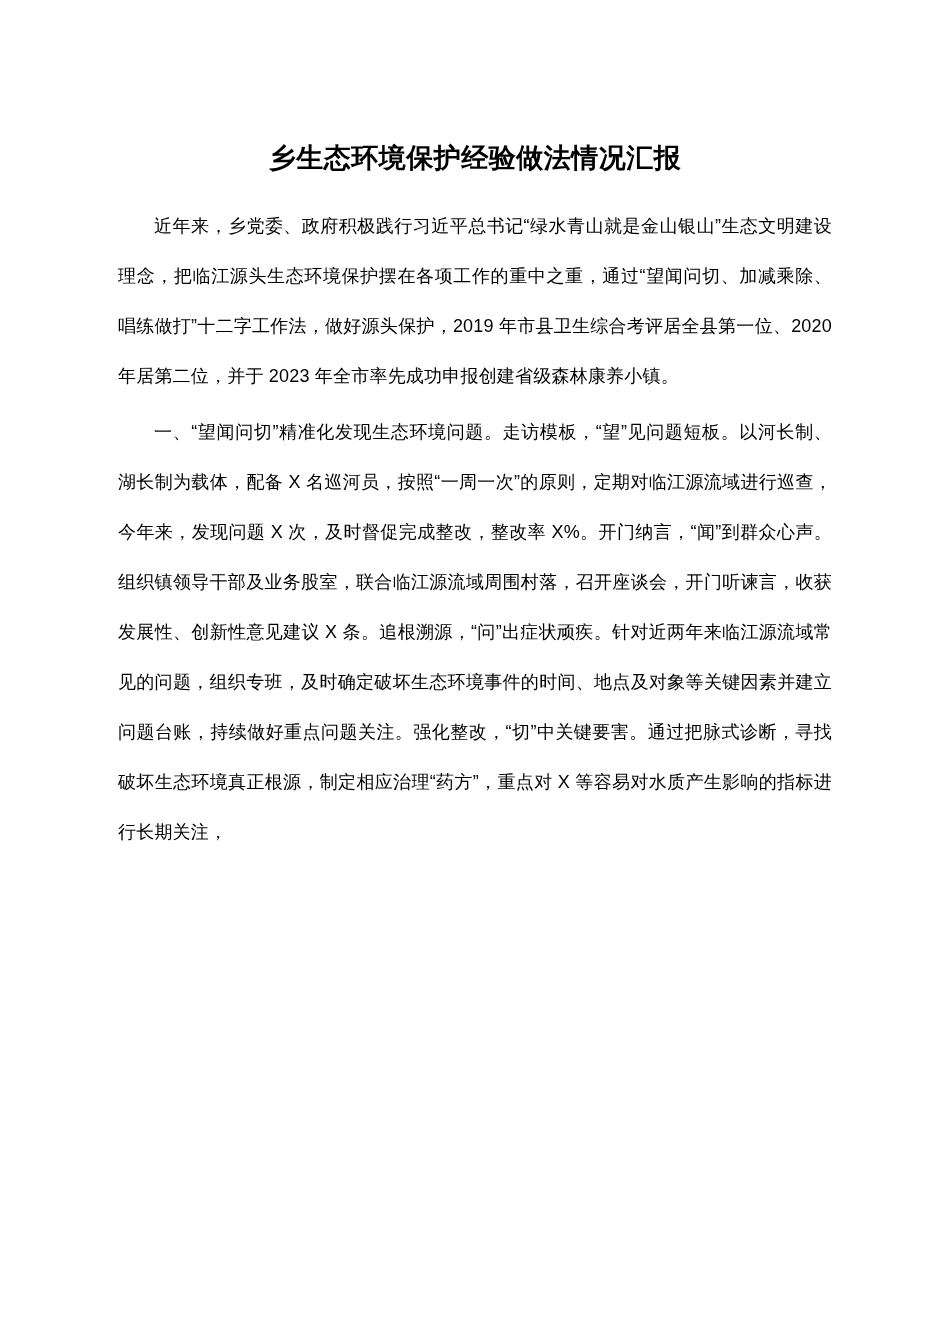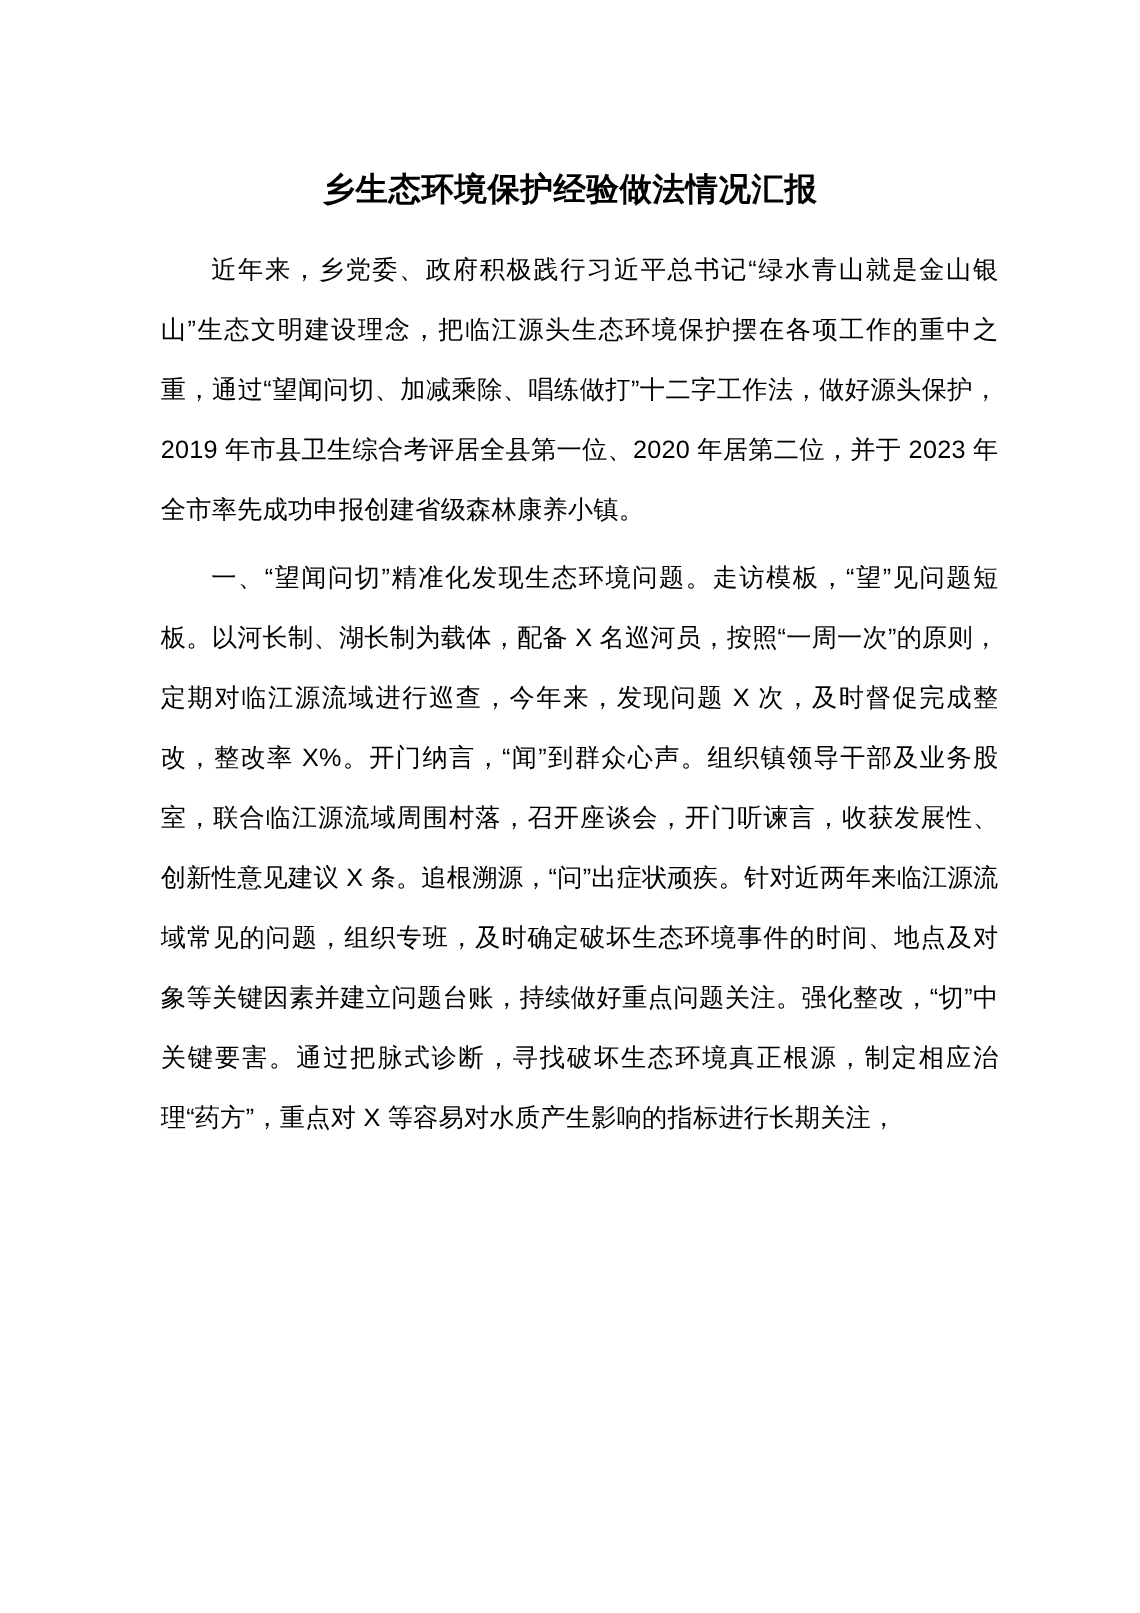--- a/index.html
+++ b/index.html
@@ -24,25 +24,25 @@
   }
   .doc-title {
     text-align: center;
     font-size: 27px;
     font-weight: bold;
     letter-spacing: 0.5px;
     line-height: 1.5;
     margin: 0 0 22px 0;
   }
   .para {
-    font-size: 21px;
+    font-size: 18px;
     line-height: 50px;
     text-align: justify;
     text-justify: inter-ideograph;
-    margin: 0 0 6px 16px;
+    margin: 0 0 6px 0;
     text-indent: 2em;
     letter-spacing: 0.2px;
   }
   .b {
     font-weight: normal;
   }
 </style>
 </head>
 <body>
 

